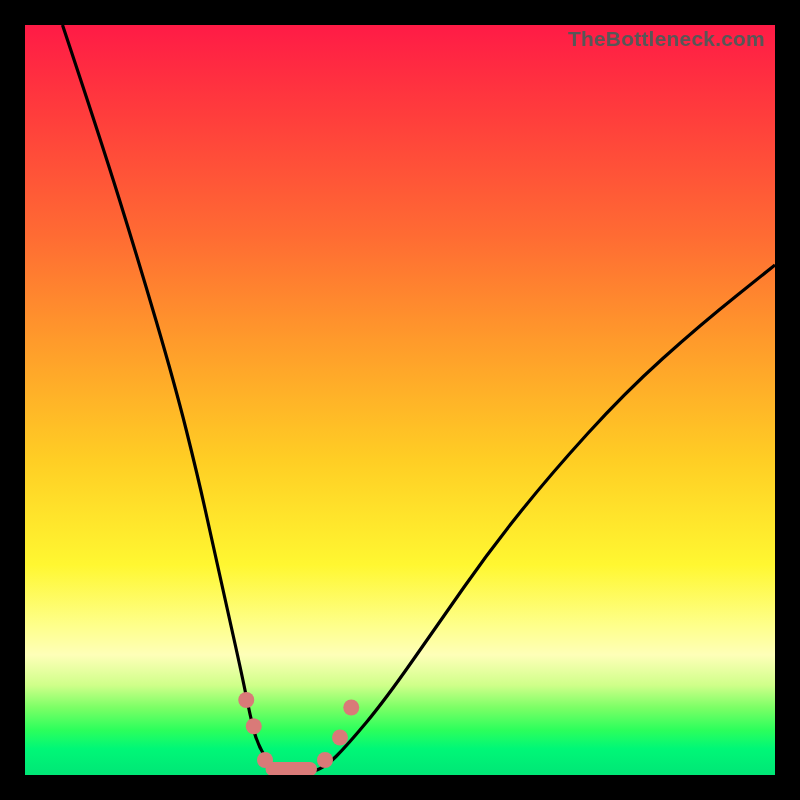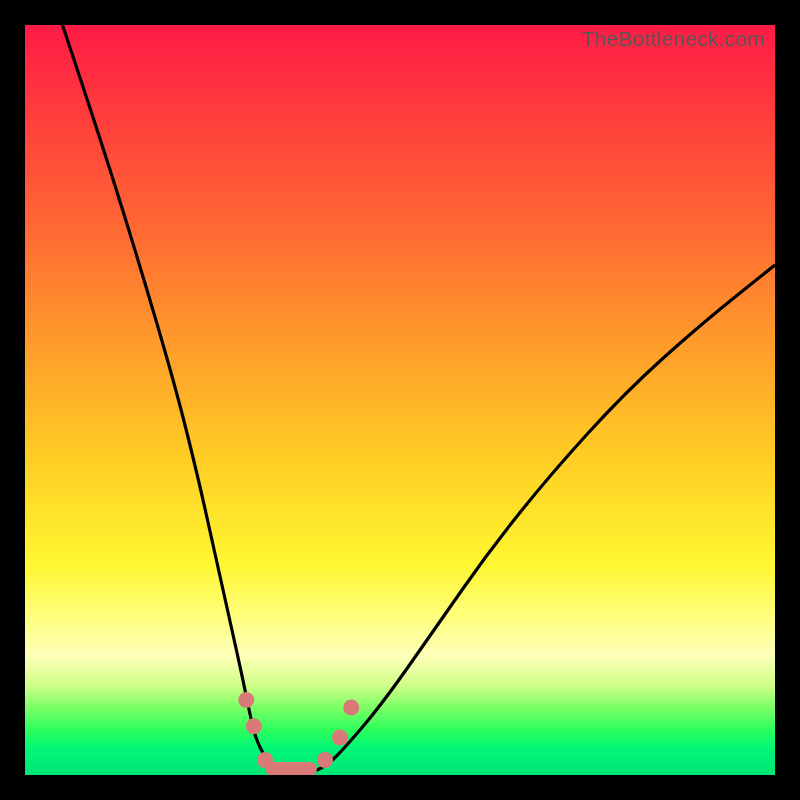--- a/index.html
+++ b/index.html
@@ -22,21 +22,21 @@
   .grad {
     position: absolute;
     left: 0; top: 0; right: 0; bottom: 0;
   }
   .watermark {
     position: absolute;
     top: 2px;
     right: 10px;
     color: #575757;
     font-size: 21px;
-    font-weight: 400;
+    font-weight: 700;
     letter-spacing: 0.2px;
   }
   svg.curve {
     position: absolute;
     left: 0; top: 0;
     width: 750px;
     height: 750px;
     overflow: visible;
   }
   .marker {

